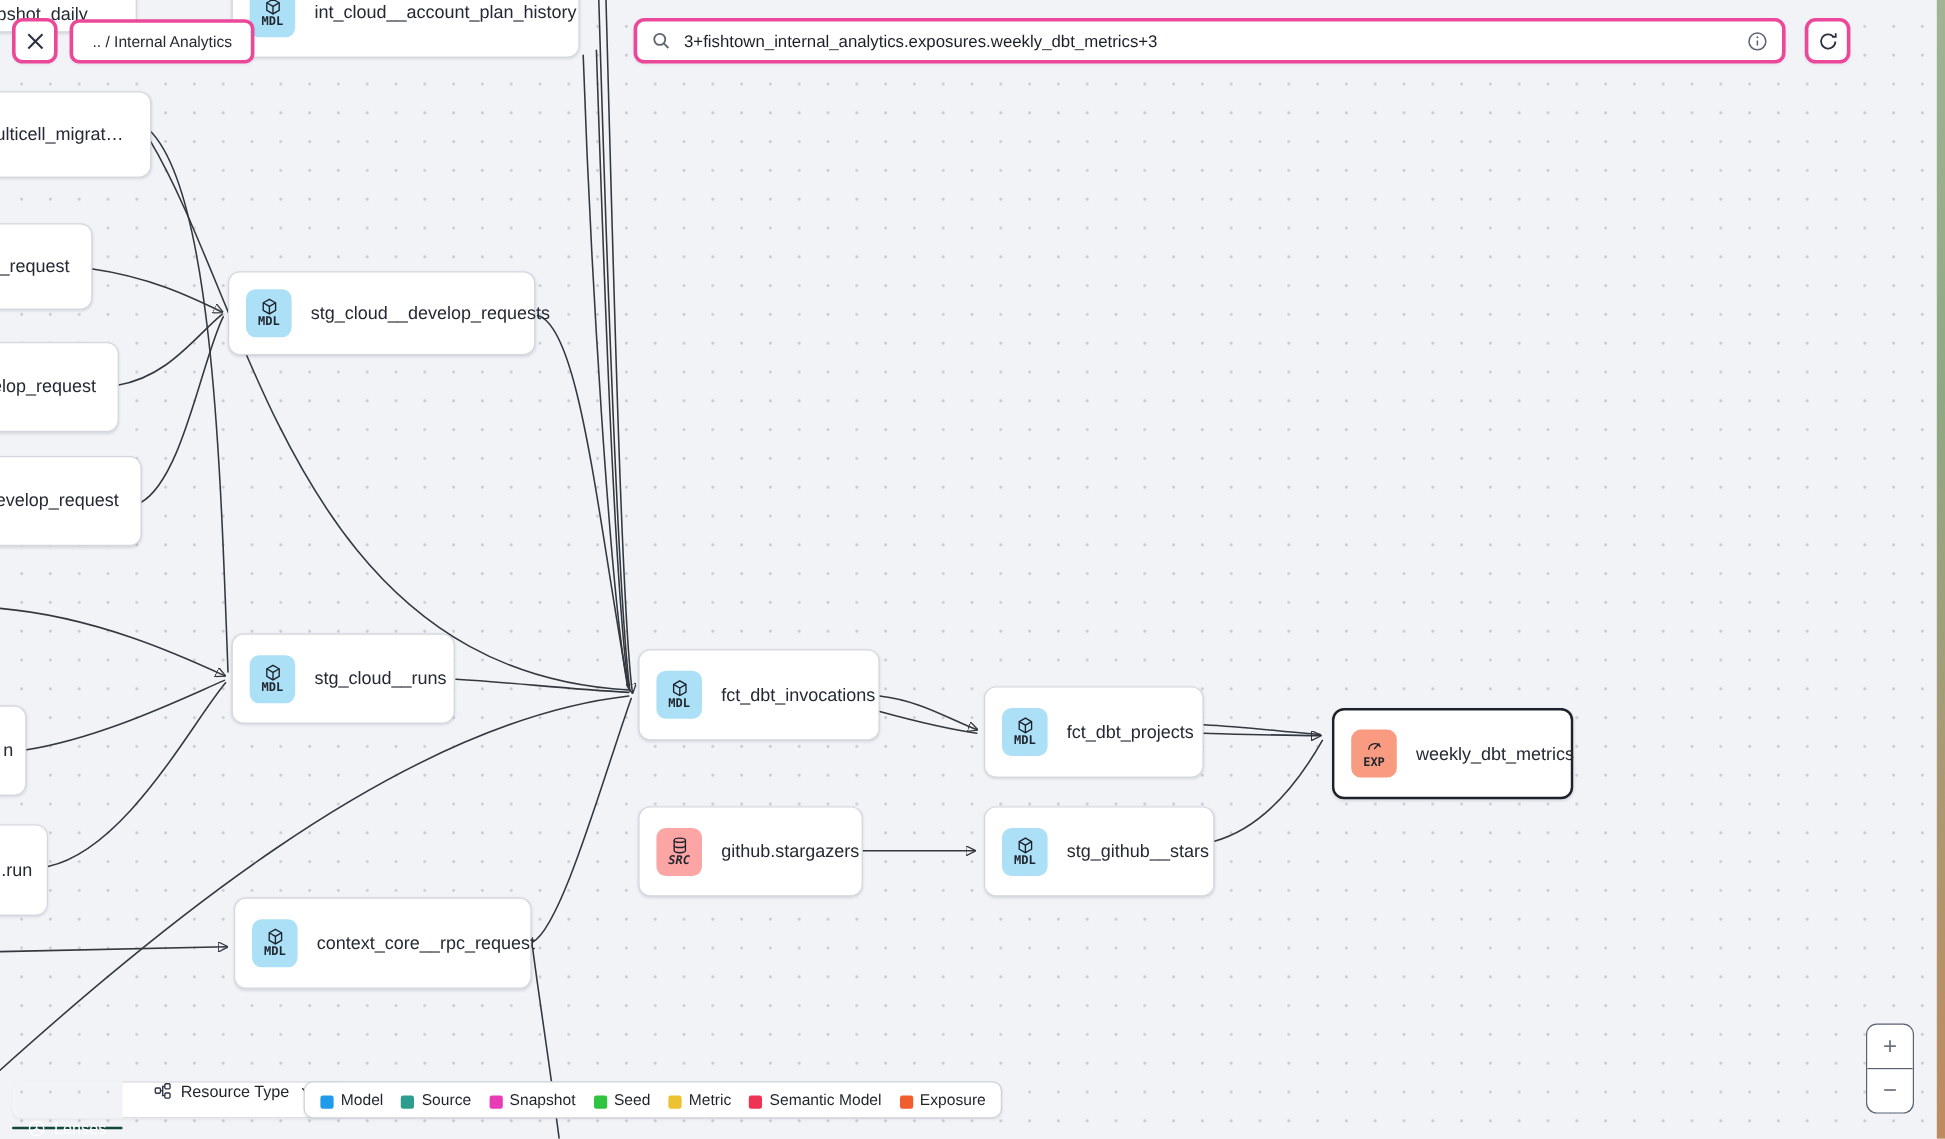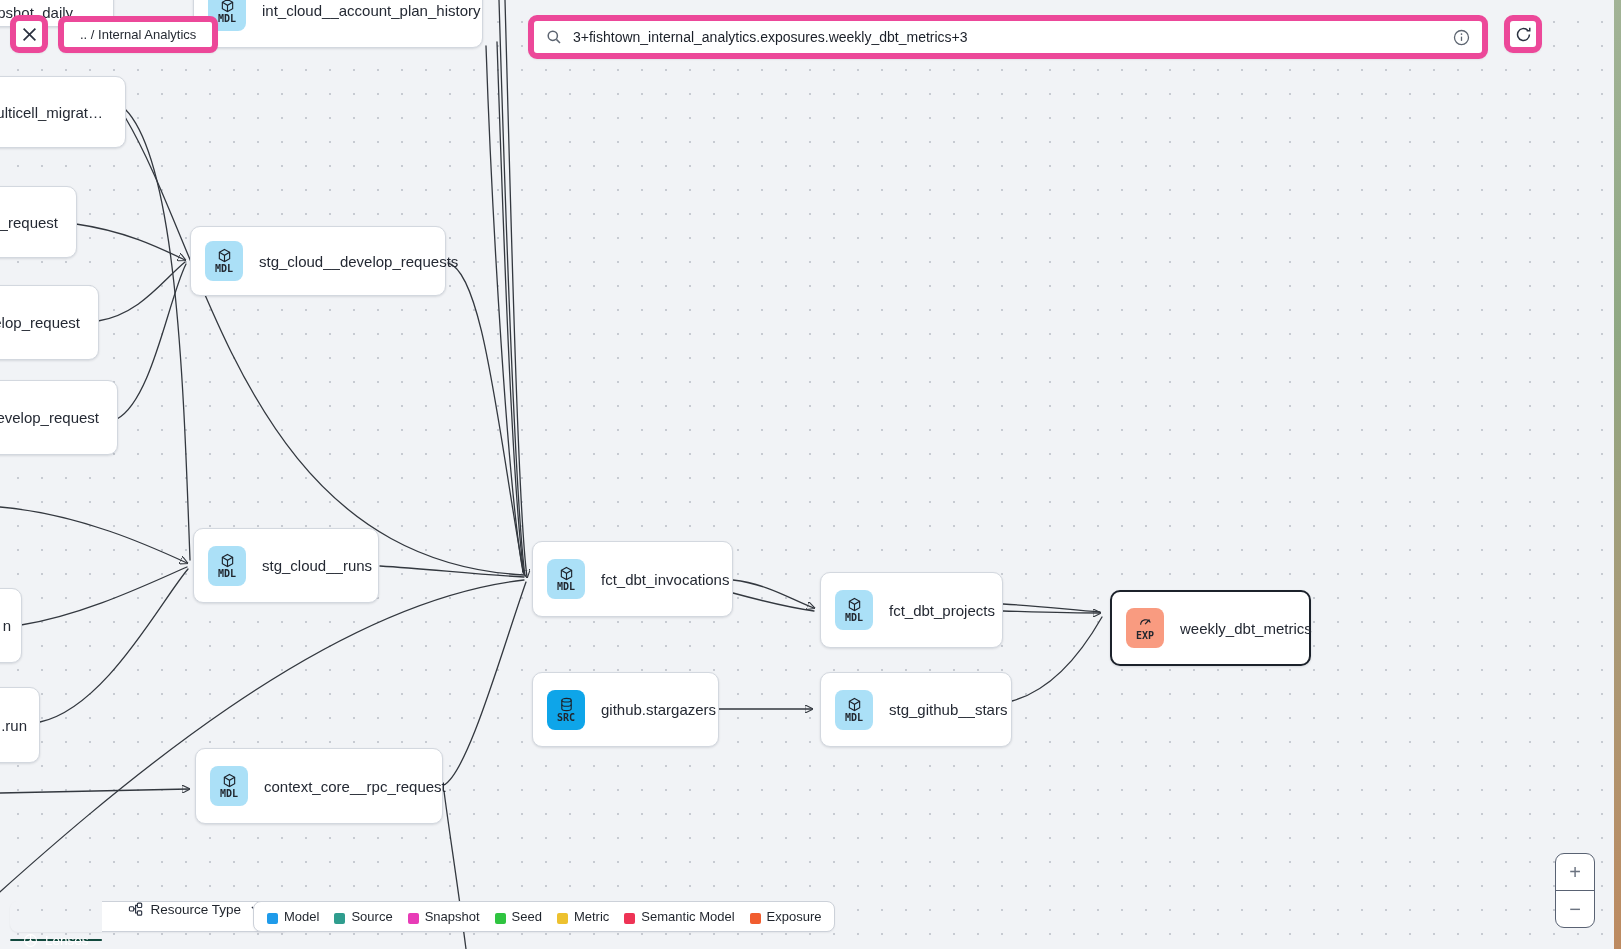--- a/index.html
+++ b/index.html
@@ -28,26 +28,26 @@
   .node.selected{border:2px solid #1c222b;}
   .node.partial{justify-content:flex-end;}
   .node.bottom-label{align-items:flex-end;justify-content:flex-start;padding-bottom:5px;}
   .badge{
     width:38px;height:40px;border-radius:8px;flex:0 0 auto;
     display:flex;flex-direction:column;align-items:center;justify-content:center;gap:1px;
   }
   .badge .btxt{font-family:"DejaVu Sans Mono","Liberation Mono",monospace;font-size:10px;font-weight:bold;color:#21262e;line-height:1;}
   .badge svg{display:block;}
   .badge.mdl{background:#abe0f7;}
-  .badge.src{background:#0ea5e9;}
+  .badge.src{background:#fca5a5;font-style:italic;}
   .badge.exp{background:#f99b80;}
 
   
   .ctrl{
-    position:absolute;z-index:5;background:#fff;border:6px solid #ec4899;
+    position:absolute;z-index:5;background:#fff;border:3px solid #ec4899;
     border-radius:9px;display:flex;align-items:center;justify-content:center;
     box-shadow:0 1px 2px rgba(16,24,40,.06);box-sizing:border-box;
   }
   .close-btn{left:10px;top:15px;width:38px;height:38px;cursor:pointer;}
   .breadcrumb{left:58px;top:16px;height:37px;padding:0 16px;font-size:13px;color:#262b33;border-radius:8px;}
   .searchbar{left:528px;top:15px;width:960px;height:38px;justify-content:flex-start;padding:16px 12px;gap:9px;}
   .searchbar input{
     border:none;outline:none;flex:1;font-size:14px;color:#1a1f28;background:transparent;
     font-family:"Liberation Sans","DejaVu Sans",sans-serif;
   }

